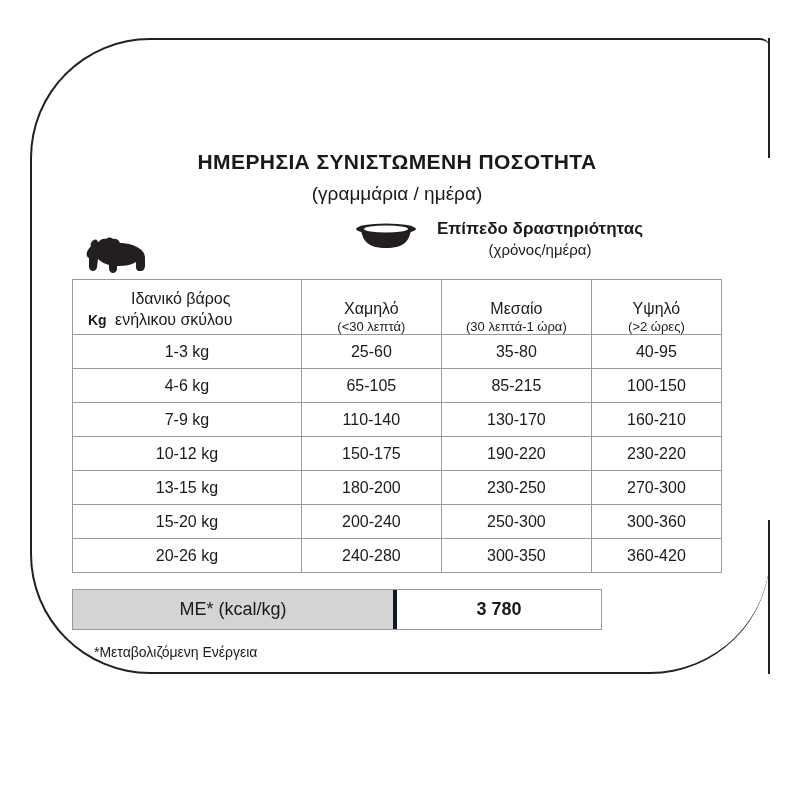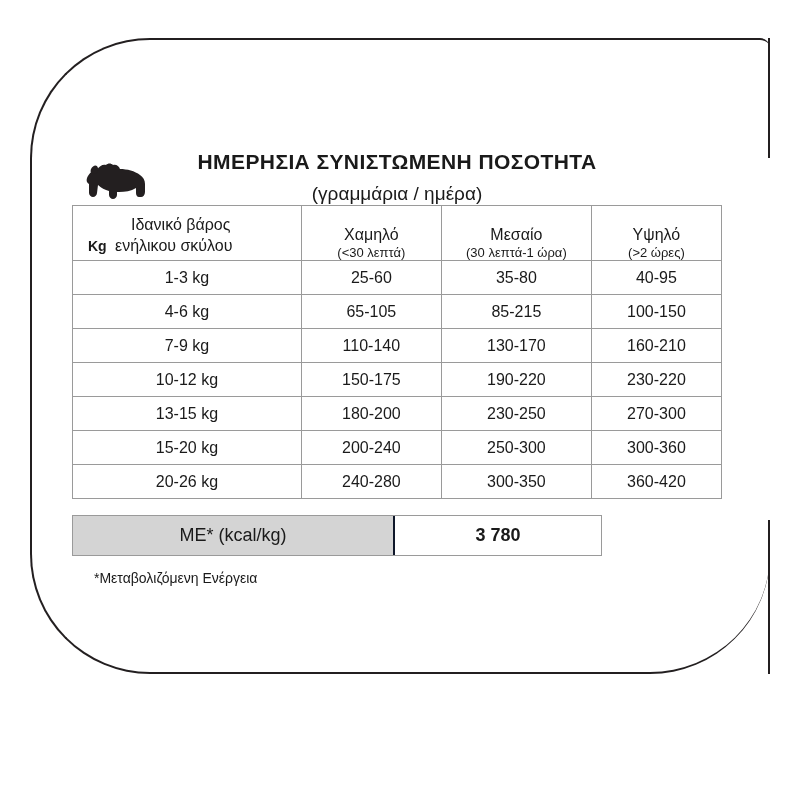--- a/index.html
+++ b/index.html
@@ -183,21 +183,21 @@
     width: 530px;
     border: 1px solid #9a9a9a;
     box-sizing: border-box;
   }
   .me-label {
     flex: 0 0 320px;
     background: #d4d4d4;
     text-align: center;
     font-size: 18px;
     padding: 9px 0;
-    border-right: 2px solid #0f172a;
+    border-right: 4px solid #0f172a;
   }
   .me-value {
     flex: 1 1 auto;
     text-align: center;
     font-size: 18px;
     font-weight: bold;
     padding: 9px 16px;
   }
 
   .footnote {
@@ -213,20 +213,31 @@
 
   <div class="frame"></div>
   <div class="frame-right-top"></div>
   <div class="frame-right-bottom"></div>
 
   <div class="content">
 
     <div class="title">ΗΜΕΡΗΣΙΑ ΣΥΝΙΣΤΩΜΕΝΗ ΠΟΣΟΤΗΤΑ</div>
     <div class="subtitle">(γραμμάρια / ημέρα)</div>
 
+    <div class="head-area">
+      <div class="bowl">
+        <svg viewBox="0 0 62 26" width="62" height="26" aria-hidden="true">
+          <ellipse cx="31" cy="6" rx="30" ry="5.5" fill="#231f20"></ellipse>
+          <path d="M6 7 C8 19, 14 25, 31 25 C48 25, 54 19, 56 7 Z" fill="#231f20"></path>
+          <ellipse cx="31" cy="6" rx="22" ry="3.4" fill="#ffffff"></ellipse>
+        </svg>
+      </div>
+      <div class="activity-title">Επίπεδο δραστηριότητας</div>
+      <div class="activity-sub">(χρόνος/ημέρα)</div>
+    </div>
 
     <table class="dose">
       <thead>
         <tr class="hdr-row">
           <td class="hdr-weight">
             <span class="dogicon">
               <svg viewBox="0 0 66 40" width="66" height="40" aria-hidden="true">
                 <path fill="#231f20" d="M4 16 C6 11, 10 8, 14 8 C16 4, 20 2, 23 3 C25 1, 28 1, 30 3
                   C33 2, 36 4, 37 7 C44 7, 52 9, 57 13 C60 15, 62 18, 62 22
                   L62 30 C62 33, 60 35, 58 35 L56 35 C54 35, 53 33, 53 31 L53 26

